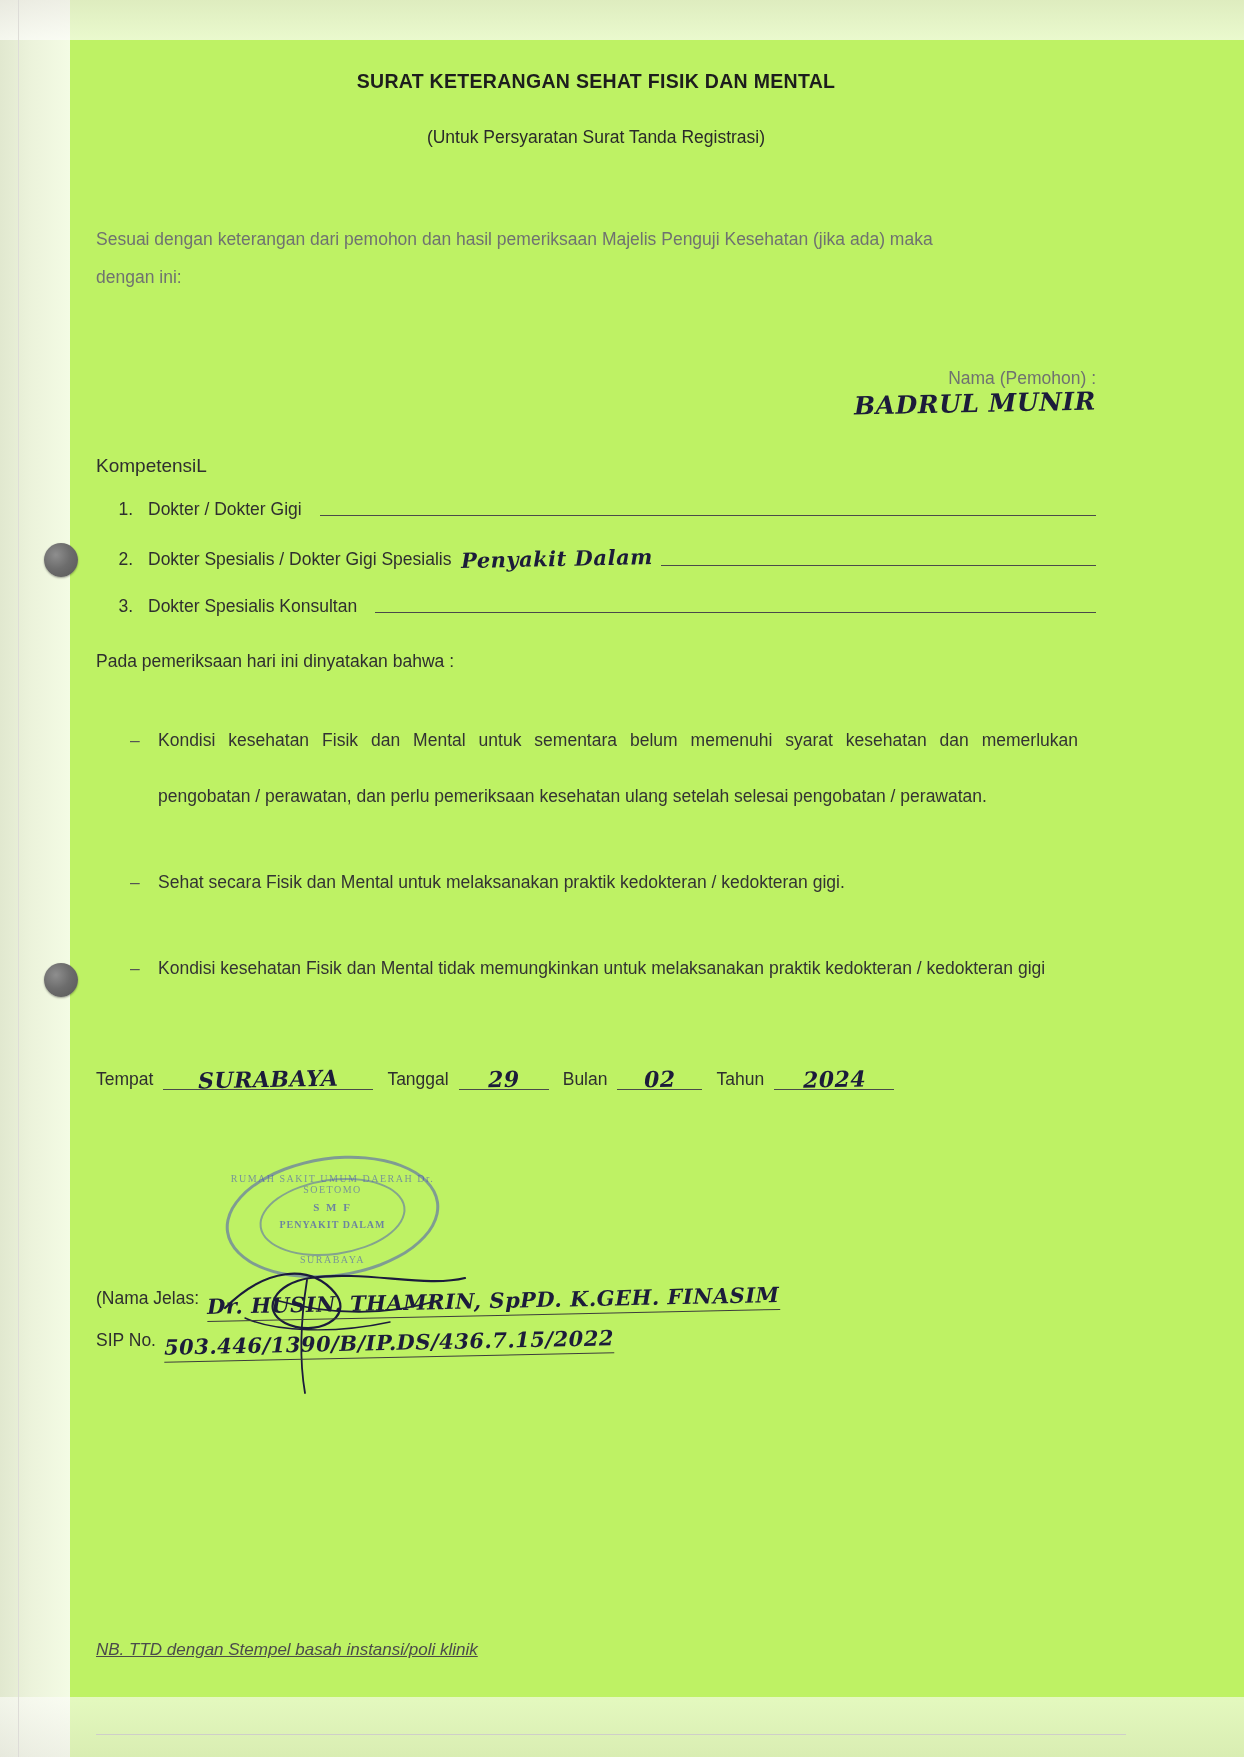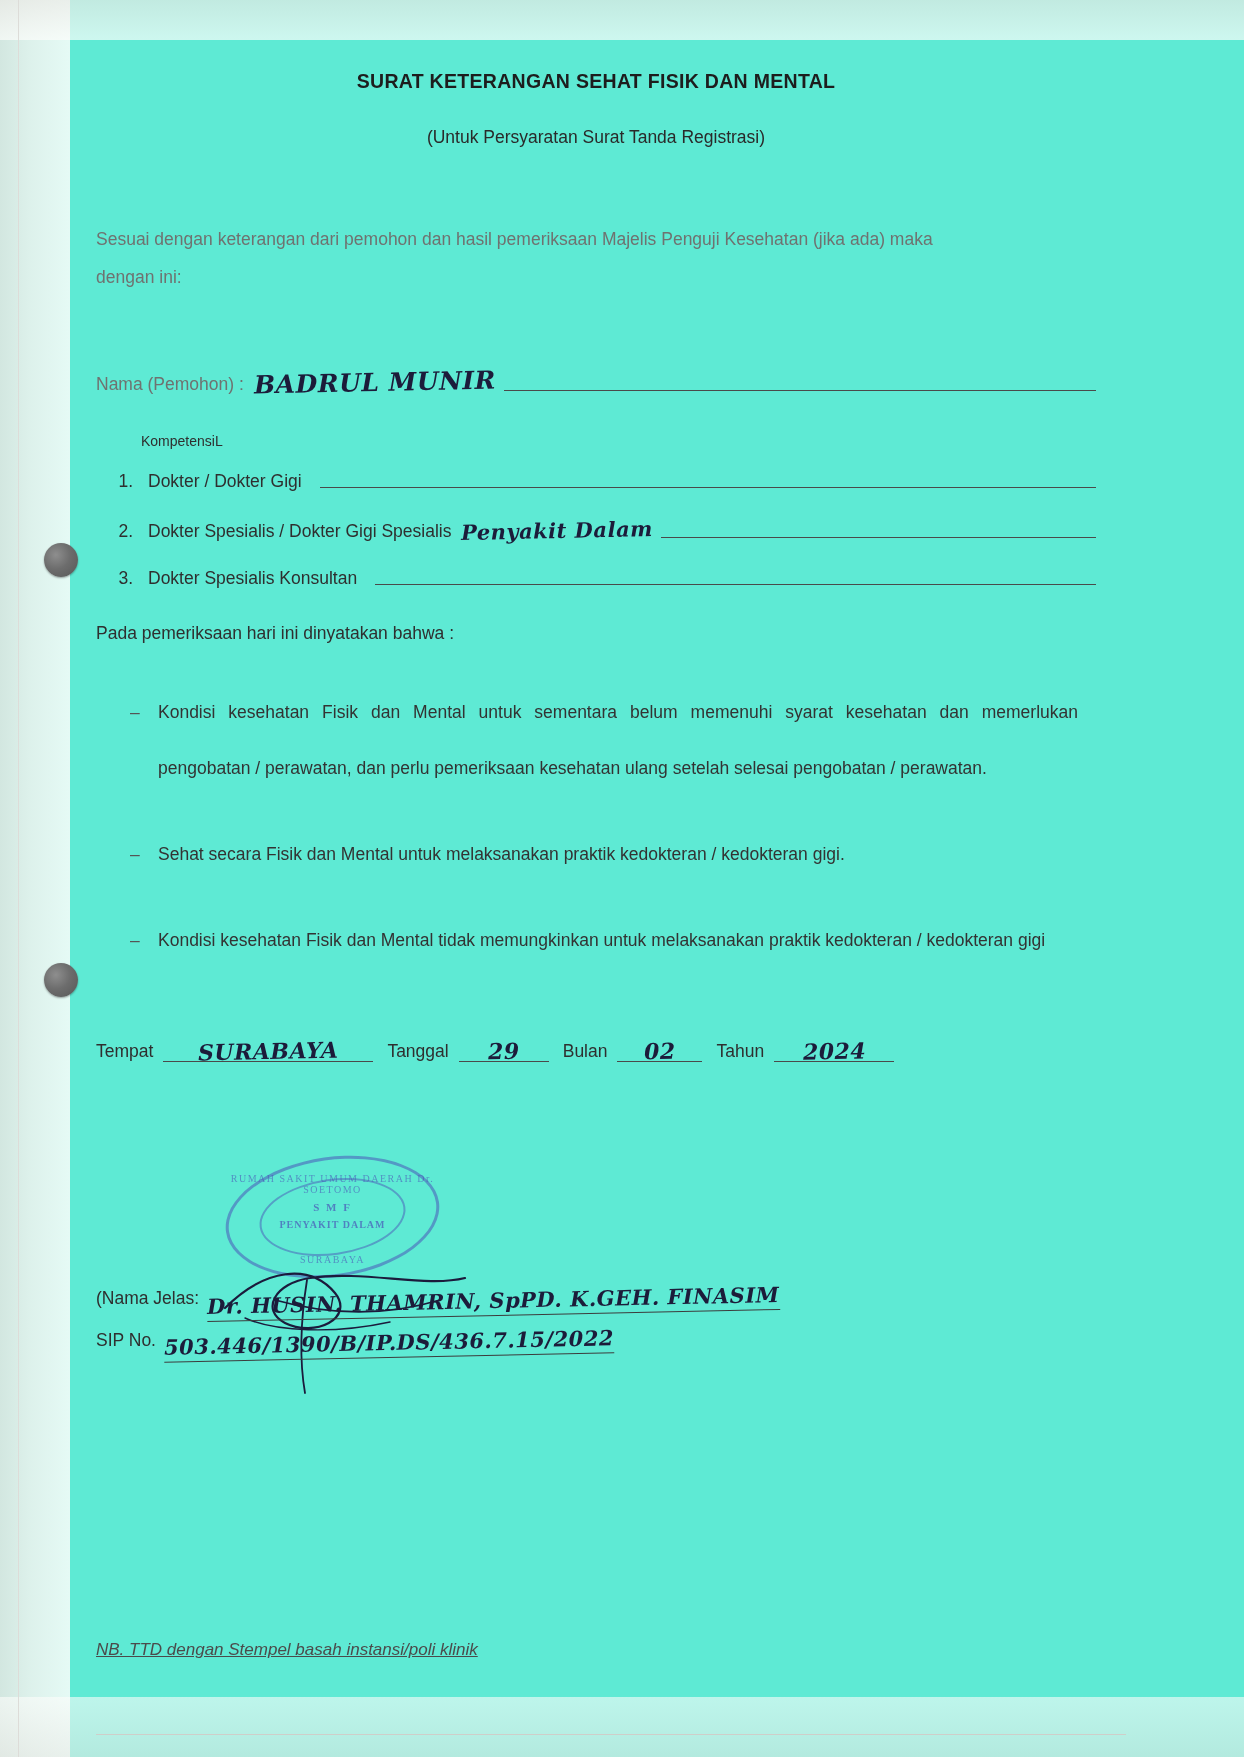--- a/index.html
+++ b/index.html
@@ -11,21 +11,21 @@
     width: 1244px;
     height: 1757px;
     position: relative;
     font-family: "Liberation Sans", sans-serif;
     color: #1b1b1b;
     overflow: hidden;
   }
   .page {
     position: absolute;
     inset: 0;
-    background: #5eead4;
+    background: #bef264;
   }
   
   .scan-shade-left {
     position: absolute;
     left: 0; top: 0;
     width: 70px; height: 100%;
     background: linear-gradient(to right, #e7e6e2 0%, #f4f3f0 45%, #fdfdfb 100%);
     opacity: .85;
   }
   .scan-shade-top {
@@ -98,20 +98,21 @@
     margin-top: 72px;
     width: 885px;
   }
   .faded { color: #6f7270; }
 
   .field-row {
     display: flex;
     align-items: flex-end;
     font-size: 17.5px;
     color: #2f2f2f;
+    flex-direction: column;
   }
   .field-label { white-space: nowrap; }
   .fill-line {
     flex: 1;
     border-bottom: 1px solid #4a4a4a;
     height: 1px;
     margin-left: 8px;
     position: relative;
     top: -4px;
   }
@@ -128,23 +129,22 @@
 
   .nama-row { margin-top: 72px; }
   .nama-hand {
     font-size: 25px;
     margin-left: 10px;
     margin-bottom: -2px;
   }
 
   .kompetensi {
     margin-top: 38px;
-    font-size: 14px;
+    font-size: 19px;
     color: #2f2f2f;
-    margin-left: 45px;
   }
 
   ol.kompetensi-list {
     margin: 22px 0 0 0;
     padding-left: 42px;
     list-style: decimal;
     font-size: 17.5px;
     color: #2f2f2f;
   }
   ol.kompetensi-list > li {

